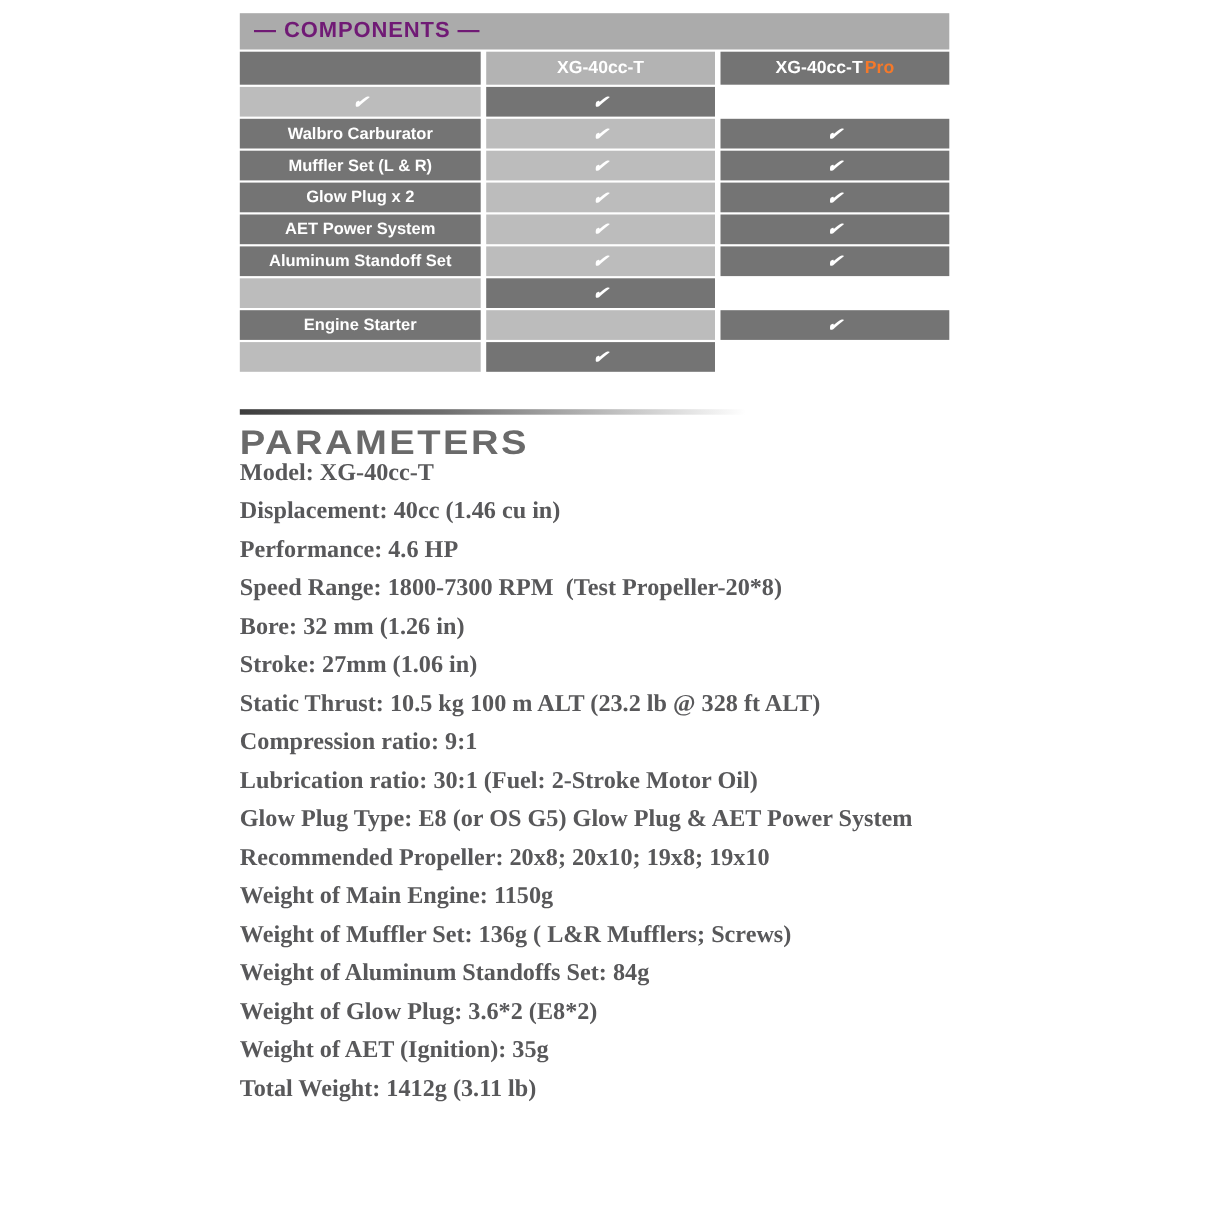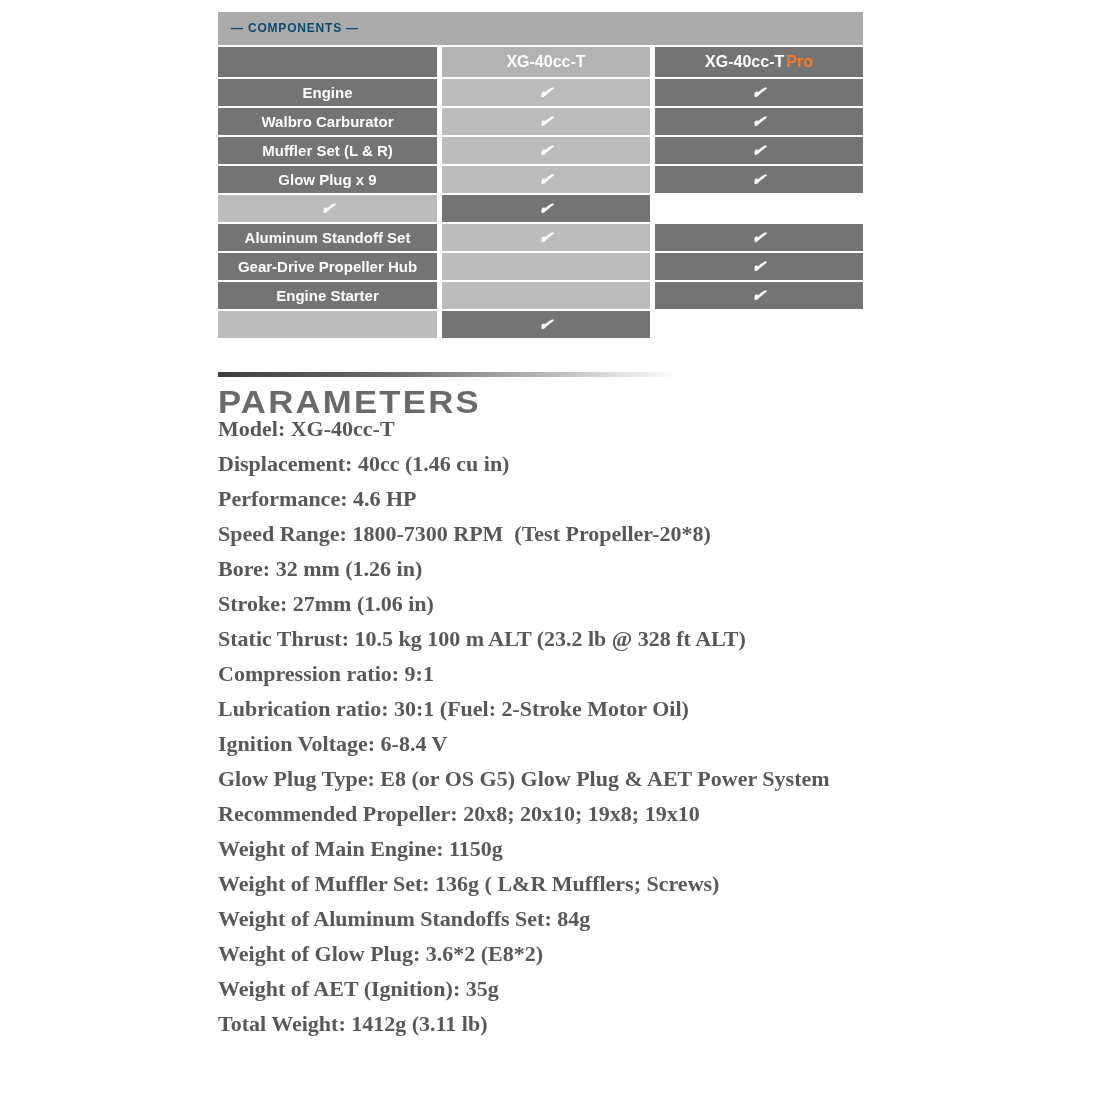--- a/index.html
+++ b/index.html
@@ -22,23 +22,23 @@
   .components-table {
     position: absolute;
     left: 218px;
     top: 12px;
     width: 645px;
   }
   .components-band {
     height: 33px;
     line-height: 33px;
     background: #ababab;
-    color: #0c4a6e;
-    font-weight: bold;
-    font-size: 12px;
+    color: #701a75;
+    font-weight: bold;
+    font-size: 20px;
     letter-spacing: 0.8px;
     padding-left: 13px;
     box-sizing: border-box;
   }
   .trow {
     display: grid;
     grid-template-columns: 219px 208px 208px;
     column-gap: 5px;
     margin-top: 2px;
   }
@@ -114,21 +114,20 @@
       <div class="cell header-dark"></div>
       <div class="cell header-light">XG-40cc-T</div>
       <div class="cell header-dark">
         <span>XG-40cc-T</span>
         <span class="pro-accent">Pro</span>
       </div>
     </div>
 
     <div id="components-rows">
         <div class="trow">
-          <div class="cell dark">Engine</div>
           <div class="cell light">
             <span class="check">✔</span>
           </div>
           <div class="cell dark">
             <span class="check">✔</span>
           </div>
         </div>
         <div class="trow">
           <div class="cell dark">Walbro Carburator</div>
           <div class="cell light">
@@ -141,47 +140,47 @@
         <div class="trow">
           <div class="cell dark">Muffler Set (L &amp; R)</div>
           <div class="cell light">
             <span class="check">✔</span>
           </div>
           <div class="cell dark">
             <span class="check">✔</span>
           </div>
         </div>
         <div class="trow">
-          <div class="cell dark">Glow Plug x 9</div>
-          <div class="cell light">
-            <span class="check">✔</span>
-          </div>
-          <div class="cell dark">
-            <span class="check">✔</span>
-          </div>
-        </div>
-        <div class="trow">
+          <div class="cell dark">Glow Plug x 2</div>
+          <div class="cell light">
+            <span class="check">✔</span>
+          </div>
+          <div class="cell dark">
+            <span class="check">✔</span>
+          </div>
+        </div>
+        <div class="trow">
+          <div class="cell dark">AET Power System</div>
           <div class="cell light">
             <span class="check">✔</span>
           </div>
           <div class="cell dark">
             <span class="check">✔</span>
           </div>
         </div>
         <div class="trow">
           <div class="cell dark">Aluminum Standoff Set</div>
           <div class="cell light">
             <span class="check">✔</span>
           </div>
           <div class="cell dark">
             <span class="check">✔</span>
           </div>
         </div>
         <div class="trow">
-          <div class="cell dark">Gear-Drive Propeller Hub</div>
           <div class="cell light"></div>
           <div class="cell dark">
             <span class="check">✔</span>
           </div>
         </div>
         <div class="trow">
           <div class="cell dark">Engine Starter</div>
           <div class="cell light"></div>
           <div class="cell dark">
             <span class="check">✔</span>
@@ -203,21 +202,20 @@
   <div class="parameters-list" id="parameters-list">
       <div class="param-line">Model: XG-40cc-T</div>
       <div class="param-line">Displacement: 40cc (1.46 cu in)</div>
       <div class="param-line">Performance: 4.6 HP</div>
       <div class="param-line">Speed Range: 1800-7300 RPM  (Test Propeller-20*8)</div>
       <div class="param-line">Bore: 32 mm (1.26 in)</div>
       <div class="param-line">Stroke: 27mm (1.06 in)</div>
       <div class="param-line">Static Thrust: 10.5 kg 100 m ALT (23.2 lb @ 328 ft ALT)</div>
       <div class="param-line">Compression ratio: 9:1</div>
       <div class="param-line">Lubrication ratio: 30:1 (Fuel: 2-Stroke Motor Oil)</div>
-      <div class="param-line">Ignition Voltage: 6-8.4 V</div>
       <div class="param-line">Glow Plug Type: E8 (or OS G5) Glow Plug &amp; AET Power System</div>
       <div class="param-line">Recommended Propeller: 20x8; 20x10; 19x8; 19x10</div>
       <div class="param-line">Weight of Main Engine: 1150g</div>
       <div class="param-line">Weight of Muffler Set: 136g ( L&amp;R Mufflers; Screws)</div>
       <div class="param-line">Weight of Aluminum Standoffs Set: 84g</div>
       <div class="param-line">Weight of Glow Plug: 3.6*2 (E8*2)</div>
       <div class="param-line">Weight of AET (Ignition): 35g</div>
       <div class="param-line">Total Weight: 1412g (3.11 lb)</div>
     </div>
 

